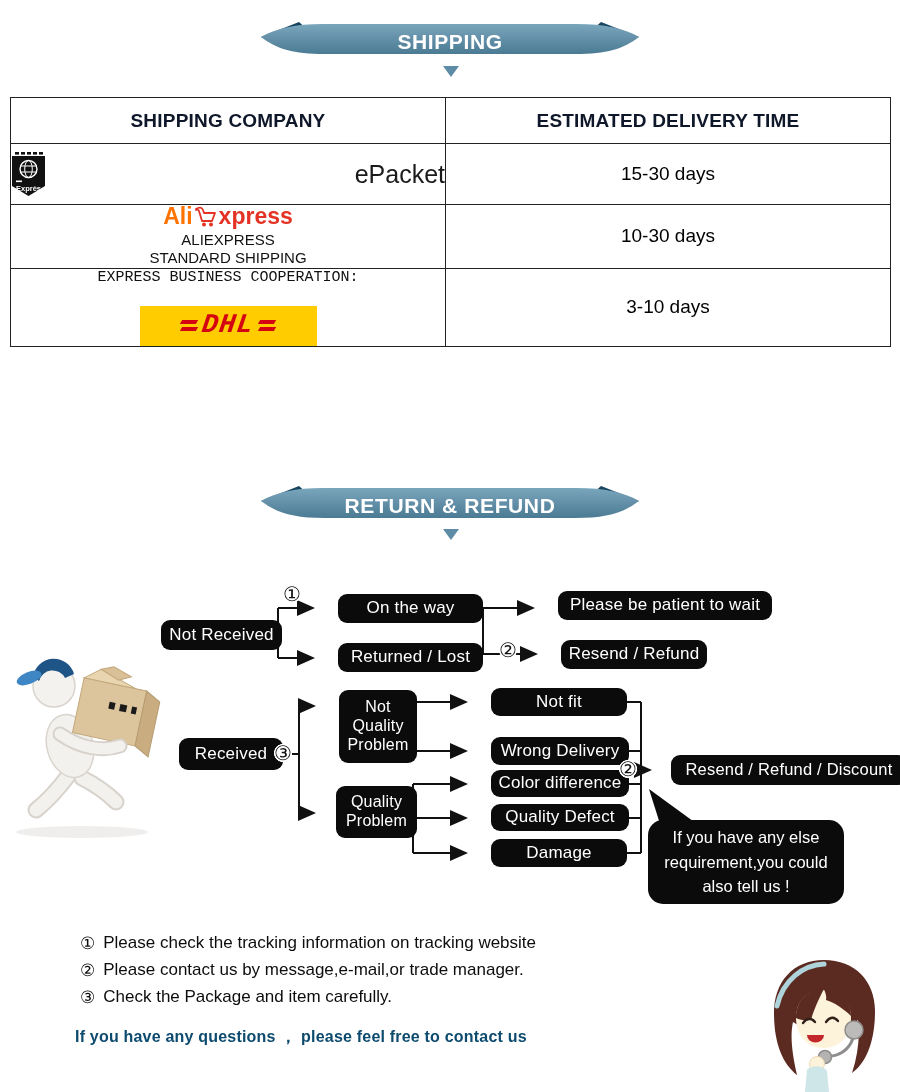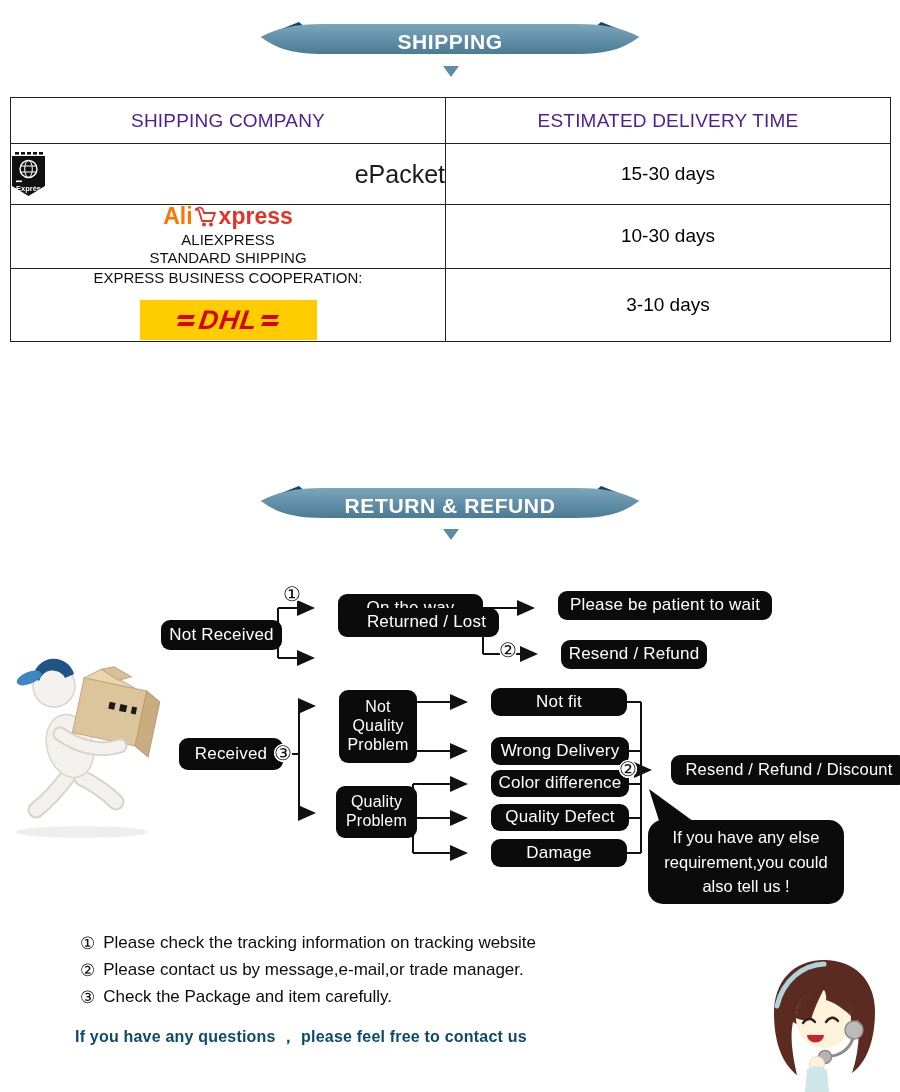--- a/index.html
+++ b/index.html
@@ -11,21 +11,21 @@
   .ribbon svg{position:absolute;left:0;top:0;}
   .ribbon .ribbon-title{position:absolute;left:0;top:3px;width:100%;height:100%;
         display:flex;align-items:center;justify-content:center;
         color:#fff;font-size:21px;font-weight:bold;letter-spacing:.6px;}
   .chev{position:absolute;width:0;height:0;border-left:8px solid transparent;
         border-right:8px solid transparent;border-top:11px solid #5e8ca6;}
 
   
   table.ship{position:absolute;left:10px;top:97px;width:880px;border-collapse:collapse;table-layout:fixed;}
   table.ship td,table.ship th{border:1px solid #222;padding:0;text-align:center;vertical-align:middle;}
-  th.hdr{height:45px;font-size:19px;font-weight:normal;letter-spacing:.2px;color:#4c1d95;}
+  th.hdr{height:45px;font-size:19px;font-weight:bold;letter-spacing:.2px;color:#0f172a;}
   td.time{font-size:19px;color:#000;}
   .r1{height:61px}.r2{height:62px}.r3{height:61px}.r4{height:73px}
   .cellflex{display:flex;align-items:center;justify-content:space-between;gap:13px;}
   .cellcol{display:flex;flex-direction:column;align-items:center;justify-content:center;gap:3px;}
   .preline{white-space:pre-line;}
   .epacket-name{font-size:25px;color:#1a1a1a;}
   .co-sub{font-size:15px;line-height:1.22;color:#111;}
   .ali-wrap{display:flex;align-items:flex-end;gap:1px;font-weight:bold;font-size:23px;line-height:1;}
   .ali-p1{color:#ff7300;} .ali-p2{color:#e43225;}
   .dhl-logo{width:177px;height:40px;background:#ffcc00;display:flex;align-items:center;justify-content:center;gap:5px;margin-top:5px;}
@@ -121,21 +121,21 @@
             <span class="ali-p2">xpress</span>
           </div>
           <div class="co-sub preline">ALIEXPRESS
 STANDARD SHIPPING</div>
         </div>
       </td>
       <td class="time">10-30 days</td>
     </tr>
     <tr class="r4">
       <td>
-        <div class="cellcol" style="gap:8px;">
+        <div class="cellcol" style="gap:14px;font-family:Liberation Mono, monospace;">
           <div class="co-sub">EXPRESS BUSINESS COOPERATION:</div>
           <div class="dhl-logo">
             <span class="dhl-bars">
                   <i></i>
                   <i></i>
                 </span>
             <span class="dhl-txt">DHL</span>
             <span class="dhl-bars">
                   <i></i>
                   <i></i>
@@ -204,21 +204,21 @@
         <path d="M611,853 H641"></path>
       <path d="M641,702 V853"></path>
       <path d="M641,770 H649" marker-end="url(#ah)"></path>
     </g>
 
     <path d="M649,789 L697,824 L660,824 Z" fill="#0b0b0b"></path>
   </svg>
 
   <div class="fbox" style="left:145px;top:620px;width:121px;height:30px;">Not Received</div>
   <div class="fbox" style="left:322px;top:594px;width:145px;height:29px;">On the way</div>
-  <div class="fbox" style="left:322px;top:608px;width:145px;height:29px;padding-left:16px;">Returned / Lost</div>
+  <div class="fbox" style="left:322px;top:643px;width:145px;height:29px;">Returned / Lost</div>
   <div class="fbox" style="left:542px;top:591px;width:214px;height:29px;">Please be patient to wait</div>
   <div class="fbox" style="left:545px;top:640px;width:146px;height:29px;">Resend / Refund</div>
   <div class="fbox" style="left:163px;top:738px;width:104px;height:32px;">Received</div>
   <div class="fbox preline" style="left:323px;top:690px;width:78px;height:73px;font-size:16px;">Not
 Quality
 Problem</div>
   <div class="fbox preline" style="left:320px;top:786px;width:81px;height:52px;font-size:16px;">Quality
 Problem</div>
   <div class="fbox" style="left:475px;top:688px;width:136px;height:28px;">Not fit</div>
   <div class="fbox" style="left:475px;top:737px;width:138px;height:28px;">Wrong Delivery</div>

